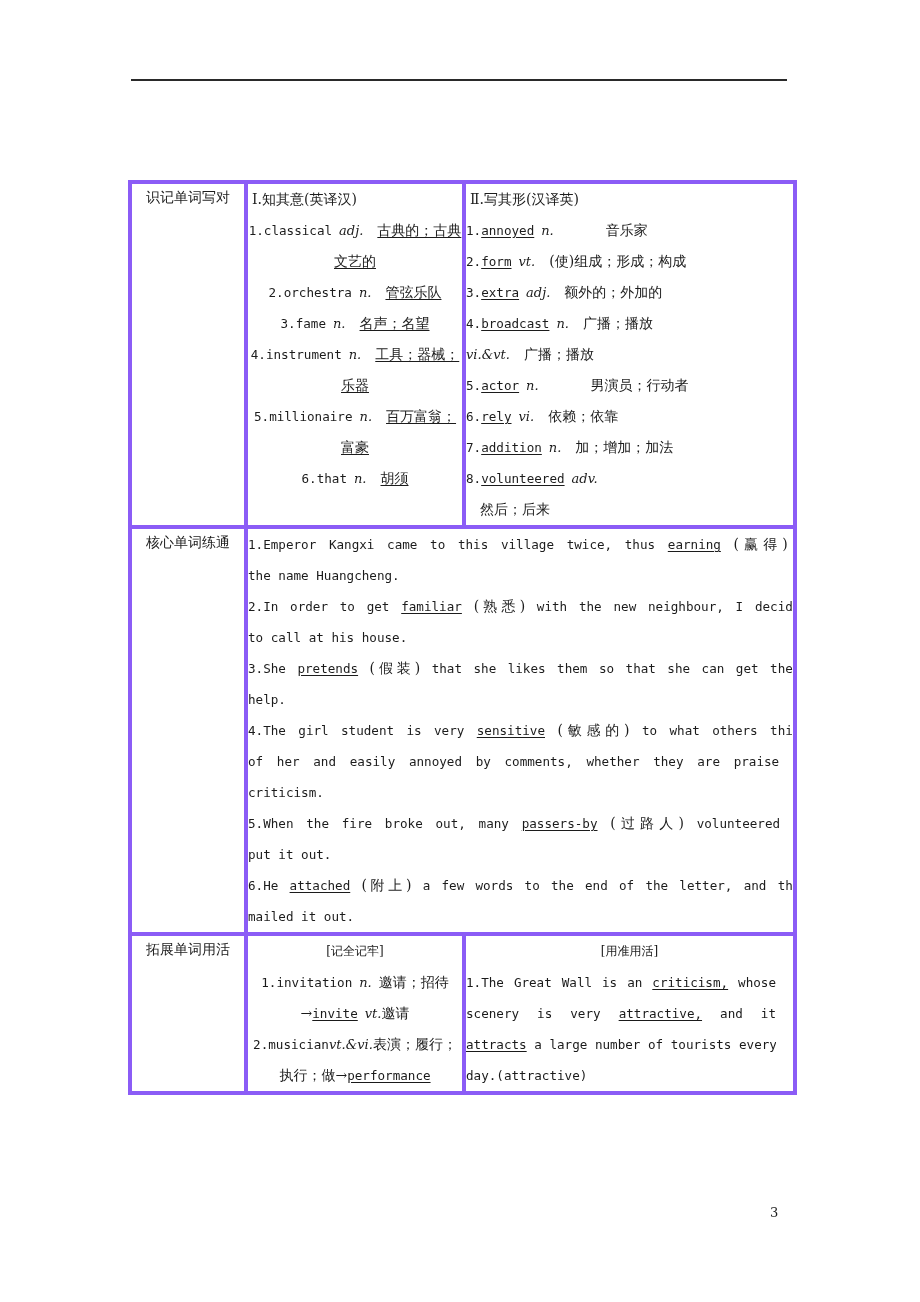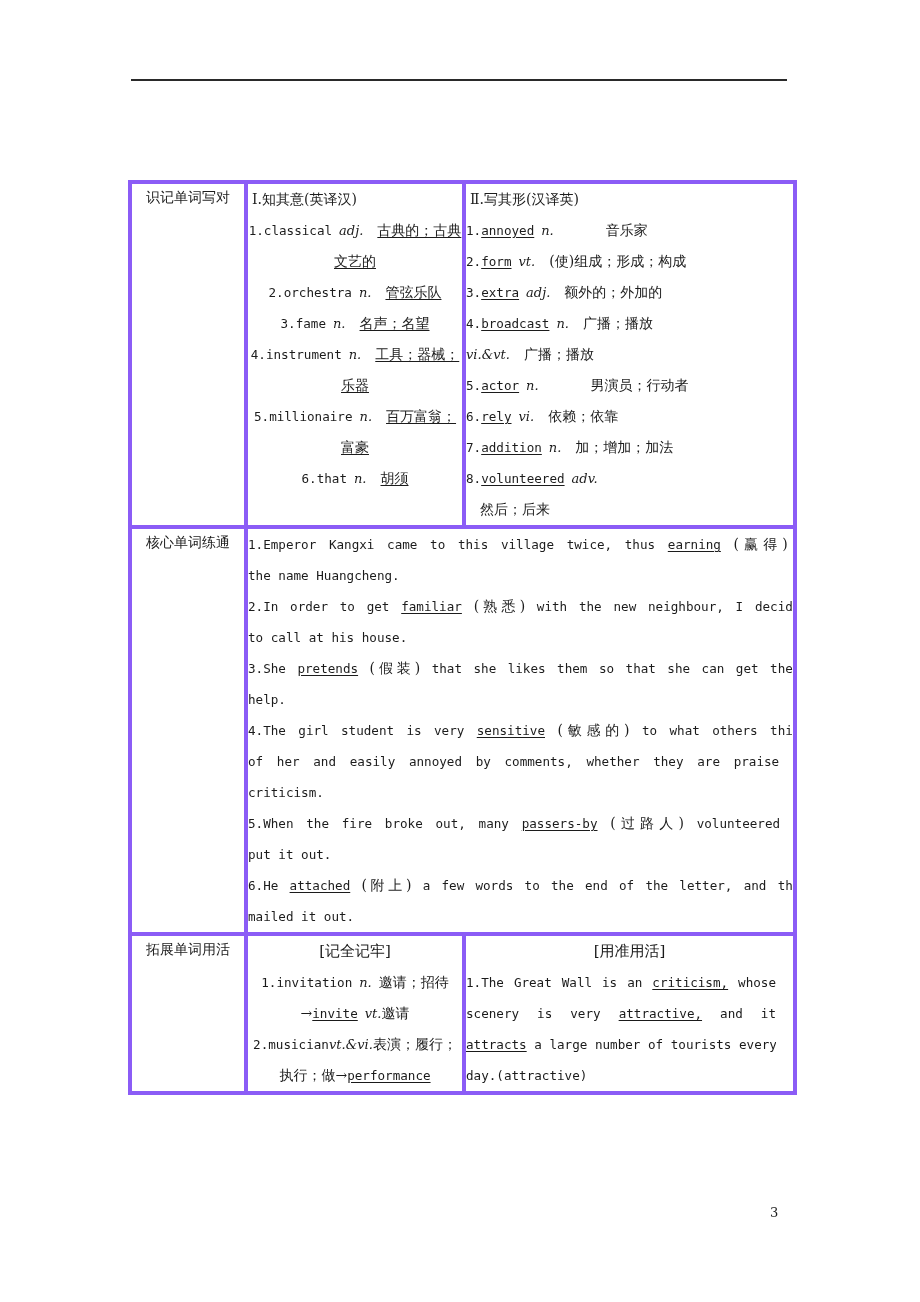--- a/index.html
+++ b/index.html
@@ -103,21 +103,21 @@
   .entry-wrap { white-space: normal; text-align: center; }
 
   .sec-title {
     font-family: "DejaVu Serif", "Liberation Serif", serif;
     font-size: 14px;
     white-space: nowrap;
     padding-left: 4px;
   }
   .bracket-title {
     font-family: "DejaVu Serif", "Liberation Serif", serif;
-    font-size: 15px;
+    font-size: 12px;
     text-align: center;
     white-space: nowrap;
   }
 
   .cn {
     font-family: "DejaVu Serif", "Liberation Serif", serif;
     font-size: 14px;
   }
   .pos {
     font-style: italic;

